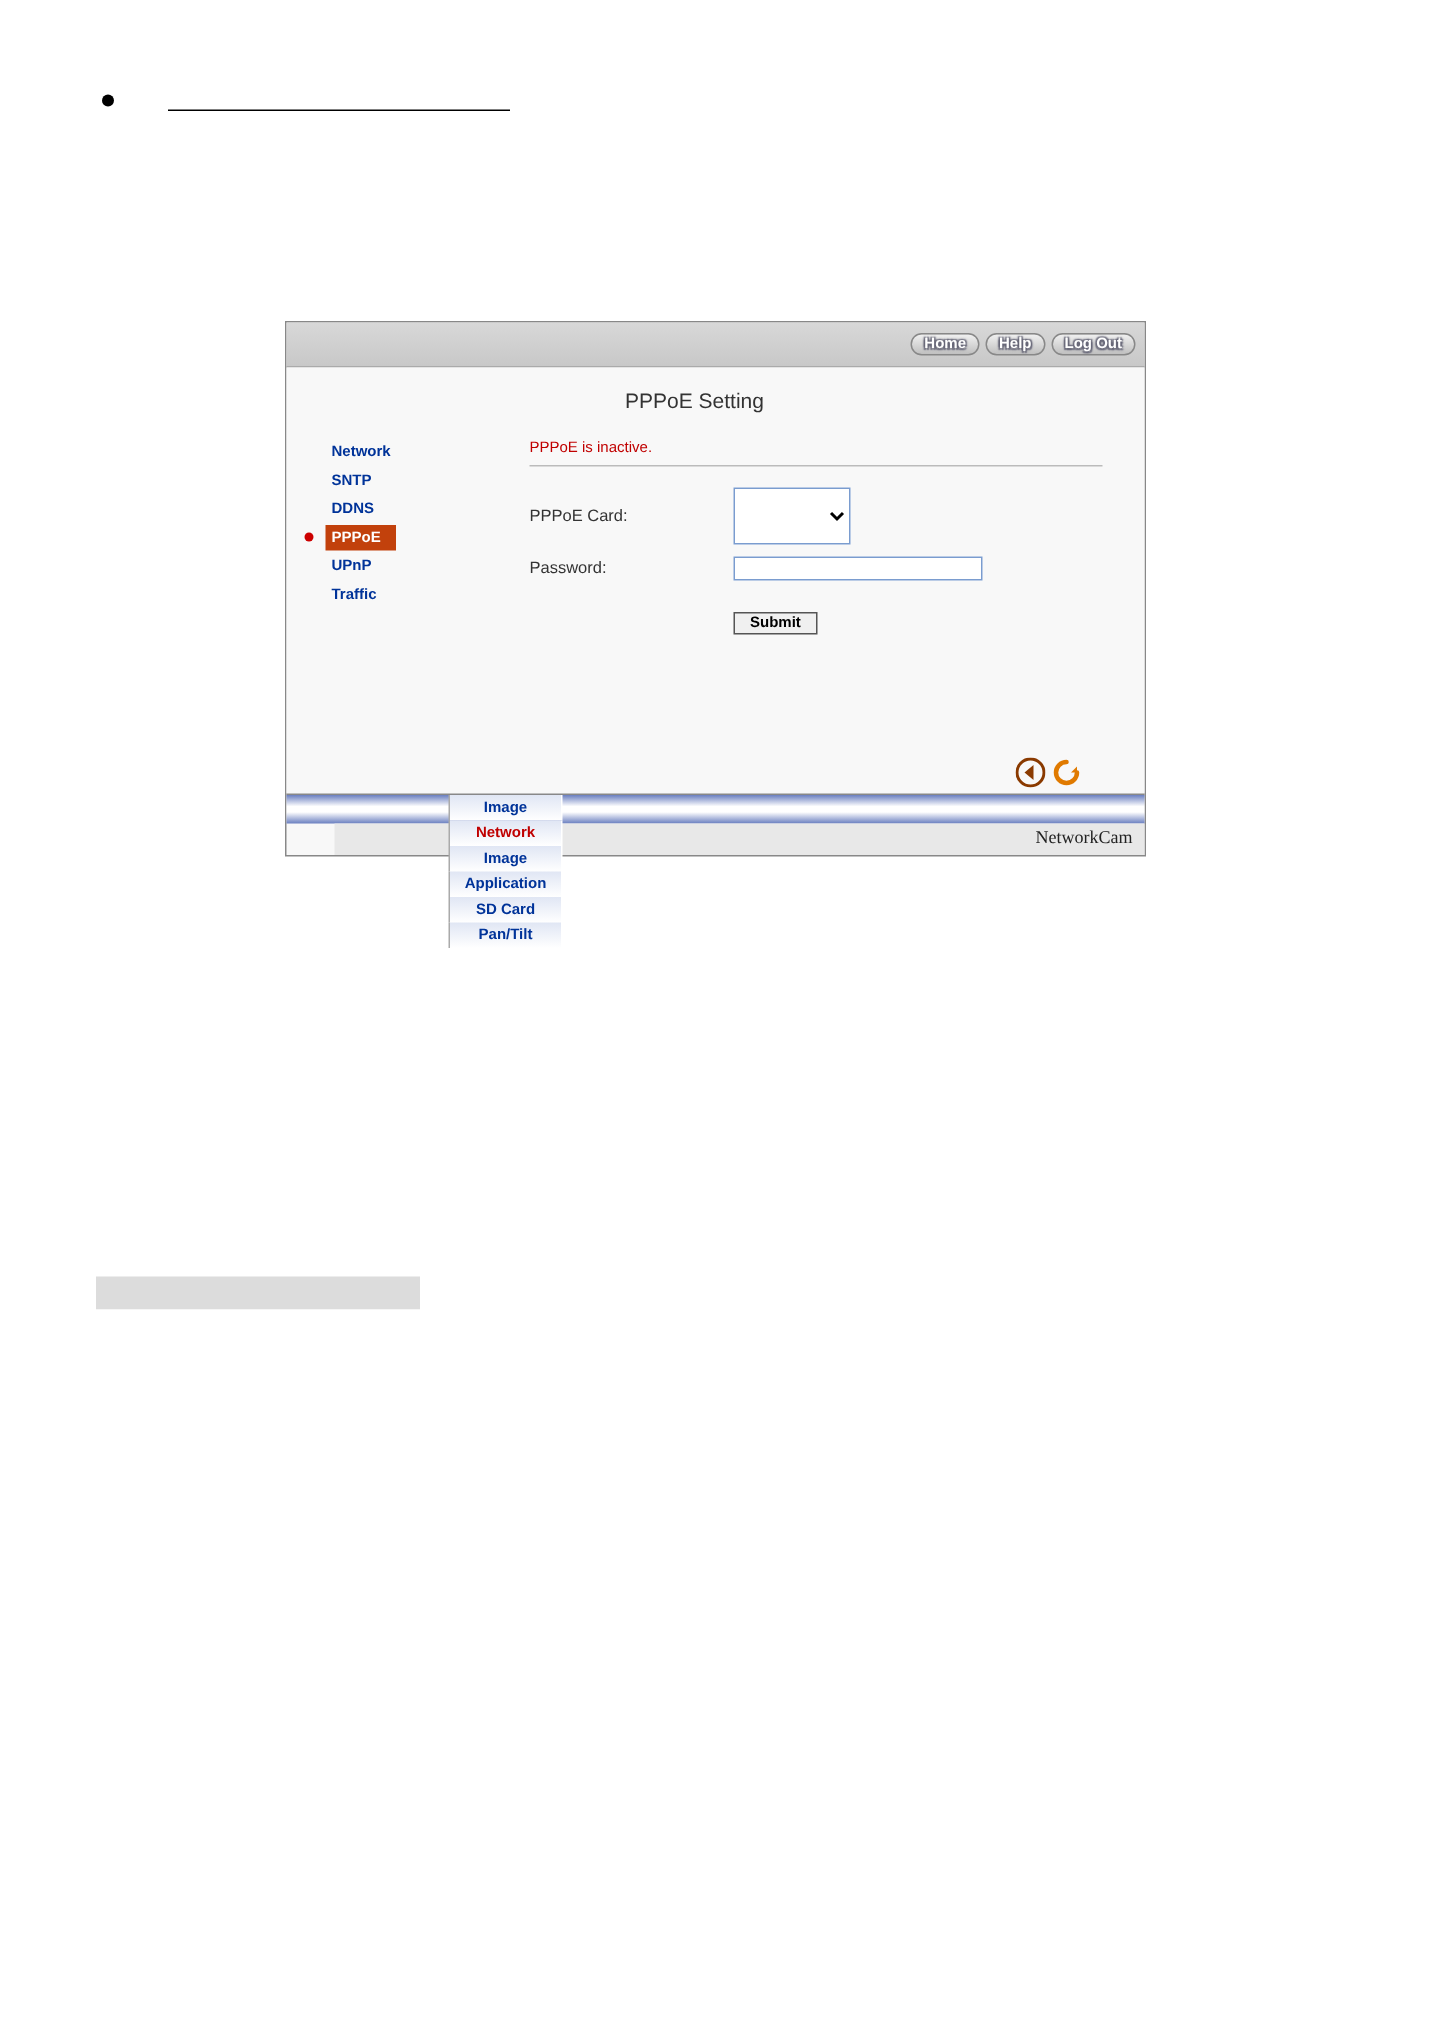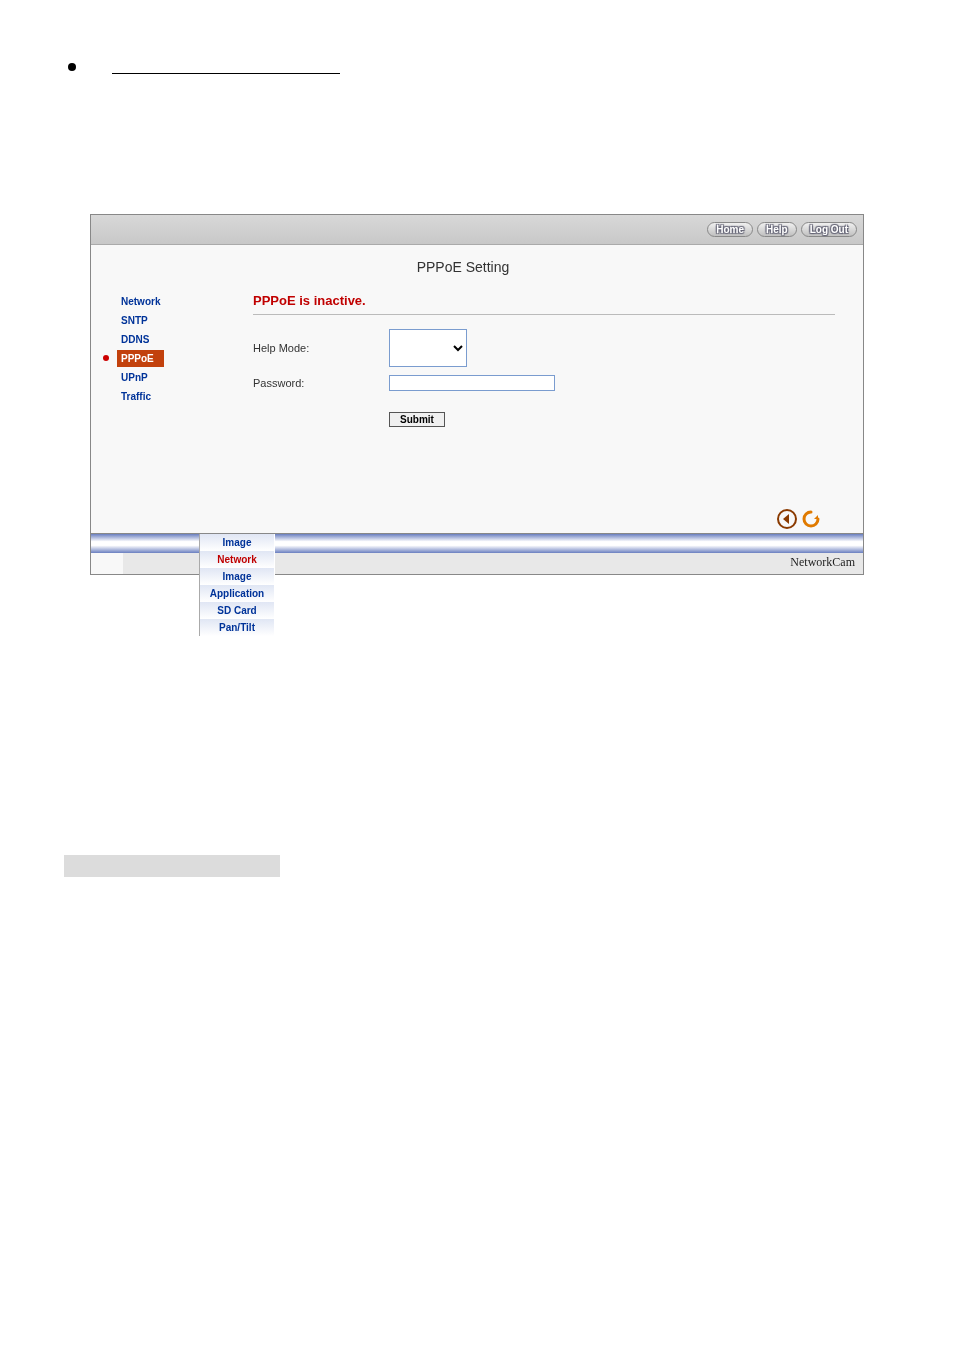--- a/index.html
+++ b/index.html
@@ -27,21 +27,21 @@
     border-radius: 50%;
     margin-right: 36px;
   }
   .bullet-underline {
     width: 228px;
     border-bottom: 1.5px solid #000;
     height: 14px;
   }
   .screenshot-wrap {
     margin: 140px auto 0 auto;
-    width: 774px;
+    width: 574px;
     border: 1px solid #888;
     background: linear-gradient(to bottom, #e8e8e8 0%, #dcdcdc 4%, #f8f8f8 6%, #f8f8f8 100%);
   }
   .top-bar {
     height: 30px;
     background: linear-gradient(to bottom, #d8d8d8, #c8c8c8);
     border-bottom: 1px solid #aaa;
     display: flex;
     justify-content: flex-end;
     align-items: center;
@@ -105,22 +105,22 @@
     width: 6px;
     height: 6px;
     background: #c00;
     border-radius: 50%;
   }
   .right-col {
     flex: 1;
   }
   .status-line {
     color: #c00000;
-    font-weight: bold;
-    font-size: 13px;
+    font-weight: normal;
+    font-size: 10px;
     margin: 4px 0 6px 0;
     font-family: Verdana, sans-serif;
   }
   hr.sep {
     border: none;
     border-top: 1px solid #bbb;
     margin: 6px 0 14px 0;
   }
   .form-row {
     display: flex;
@@ -258,21 +258,21 @@
             <div><span class="sidebar-item active">PPPoE</span></div>
             <div class="sidebar-item">UPnP</div>
             <div class="sidebar-item">Traffic</div>
           </div>
 
           <div class="right-col">
             <div class="status-line">PPPoE is inactive.</div>
             <hr class="sep">
 
             <div class="form-row">
-              <span class="form-label">Help Mode:</span>
+              <span class="form-label">PPPoE Card:</span>
               <select class="sel">
                 <option>OFF</option>
               </select>
             </div>
 
 
             <div class="form-row">
               <span class="form-label">Password:</span>
               <input class="txt" type="password" value="" style="">
             </div>

